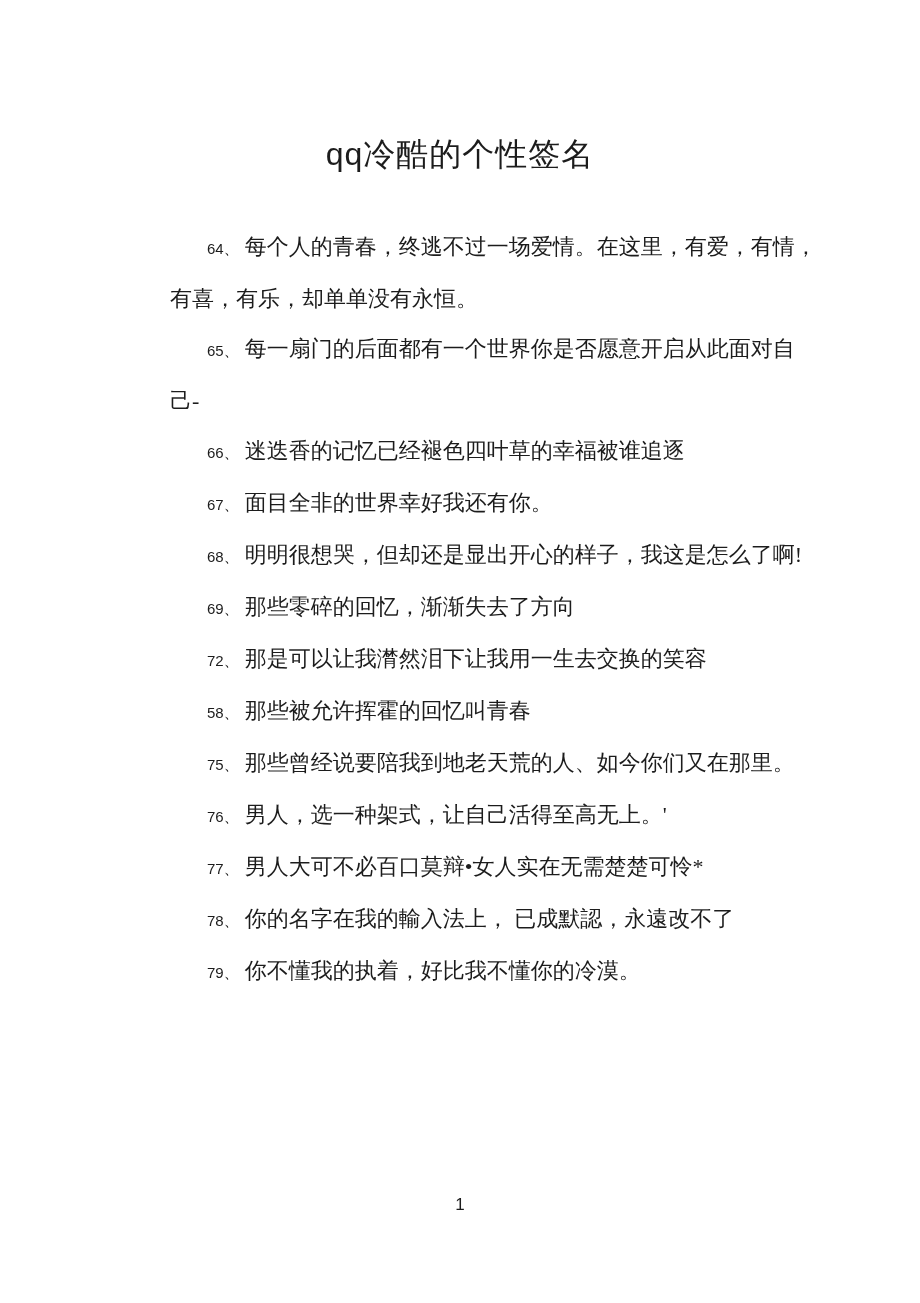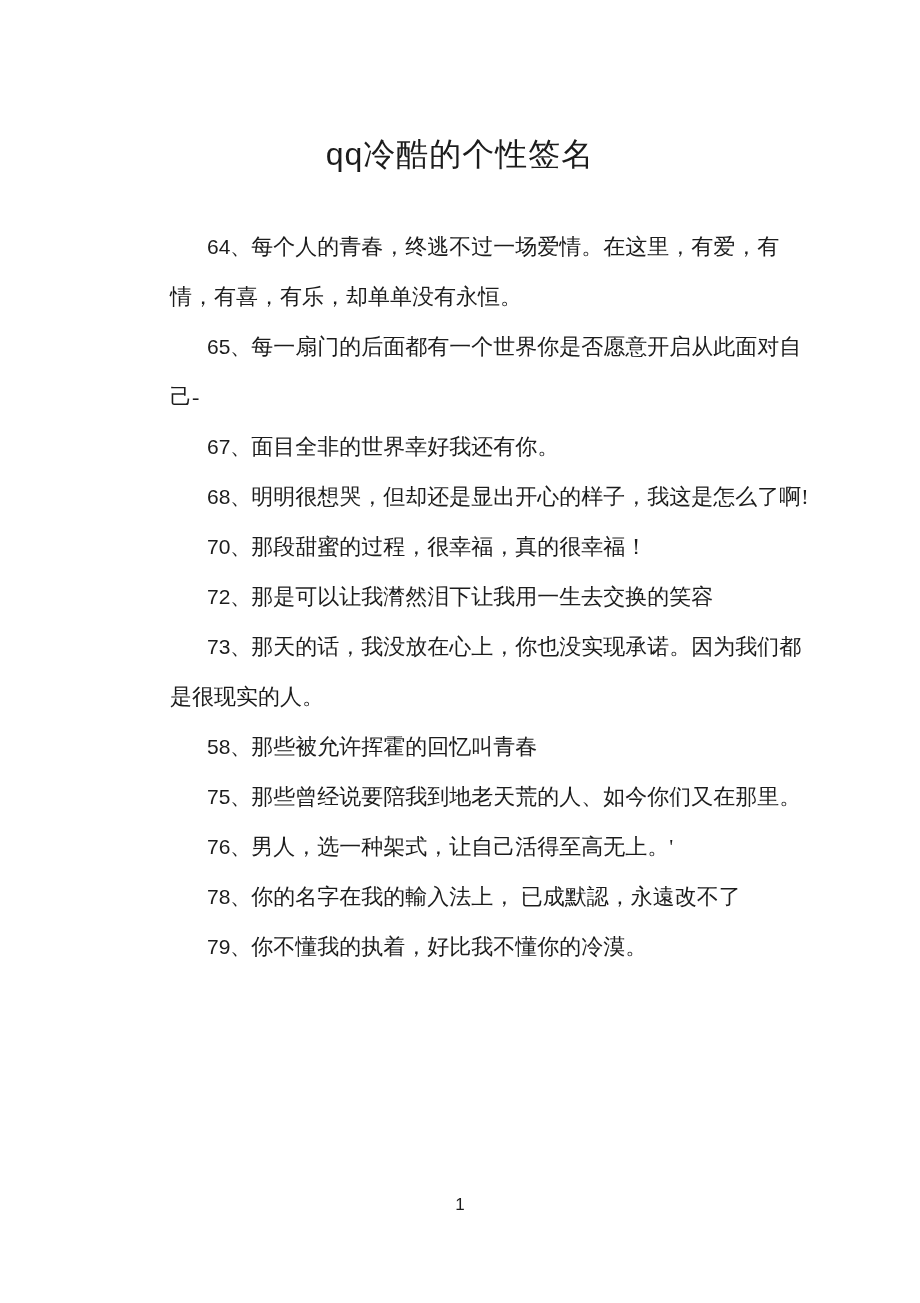--- a/index.html
+++ b/index.html
@@ -41,21 +41,22 @@
   .sig-item {
     margin: 0;
     font-size: 22px;
     line-height: 50px;
     text-indent: 37px;
     text-align: left;
     word-break: break-all;
   }
   .sig-item .num {
     font-family: "Liberation Sans", "DejaVu Sans", sans-serif;
-    font-size: 21px;
+    font-size: 15px;
+    margin-right: 6px;
   }
   .page-number {
     position: absolute;
     top: 1193px;
     left: 0;
     width: 100%;
     text-align: center;
     font-size: 17px;
     line-height: 24px;
     font-family: "Liberation Sans", "DejaVu Sans", sans-serif;
@@ -66,39 +67,40 @@
 
 <div class="page">
 
   <h1 class="doc-title"><span class="latin">qq</span><span>冷酷的个性签名</span></h1>
 
   <div class="sig-list">
   <p class="sig-item"><span class="num">64、</span><span class="txt">每个人的青春，终逃不过一场爱情。在这里，有爱，有情，有喜，有乐，却单单没有永恒。</span></p>
 
   <p class="sig-item"><span class="num">65、</span><span class="txt">每一扇门的后面都有一个世界你是否愿意开启从此面对自 己-</span></p>
 
+  <p class="sig-item"><span class="num">66、</span><span class="txt">迷迭香的记忆已经褪色四叶草的幸福被谁追逐</span></p>
 
   <p class="sig-item"><span class="num">67、</span><span class="txt">面目全非的世界幸好我还有你。</span></p>
 
   <p class="sig-item"><span class="num">68、</span><span class="txt">明明很想哭，但却还是显出开心的样子，我这是怎么了啊!</span></p>
 
+  <p class="sig-item"><span class="num">69、</span><span class="txt">那些零碎的回忆，渐渐失去了方向</span></p>
 
-  <p class="sig-item"><span class="num">70、</span><span class="txt">那段甜蜜的过程，很幸福，真的很幸福！</span></p>
 
 
   <p class="sig-item"><span class="num">72、</span><span class="txt">那是可以让我潸然泪下让我用一生去交换的笑容</span></p>
 
-  <p class="sig-item"><span class="num">73、</span><span class="txt">那天的话，我没放在心上，你也没实现承诺。因为我们都是很现实的人。</span></p>
 
   <p class="sig-item"><span class="num">58、</span><span class="txt">那些被允许挥霍的回忆叫青春</span></p>
 
   <p class="sig-item"><span class="num">75、</span><span class="txt">那些曾经说要陪我到地老天荒的人、如今你们又在那里。</span></p>
 
   <p class="sig-item"><span class="num">76、</span><span class="txt">男人，选一种架式，让自己活得至高无上。'</span></p>
 
+  <p class="sig-item"><span class="num">77、</span><span class="txt">男人大可不必百口莫辩•女人实在无需楚楚可怜*</span></p>
 
   <p class="sig-item"><span class="num">78、</span><span class="txt">你的名字在我的輸入法上， 已成默認，永遠改不了</span></p>
 
   <p class="sig-item"><span class="num">79、</span><span class="txt">你不懂我的执着，好比我不懂你的冷漠。</span></p>
 </div>
 
   <div class="page-number">1</div>
 
 </div>
 

